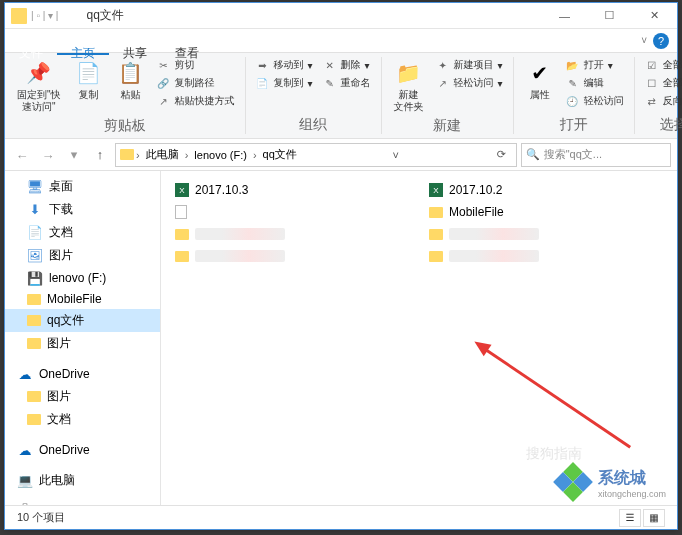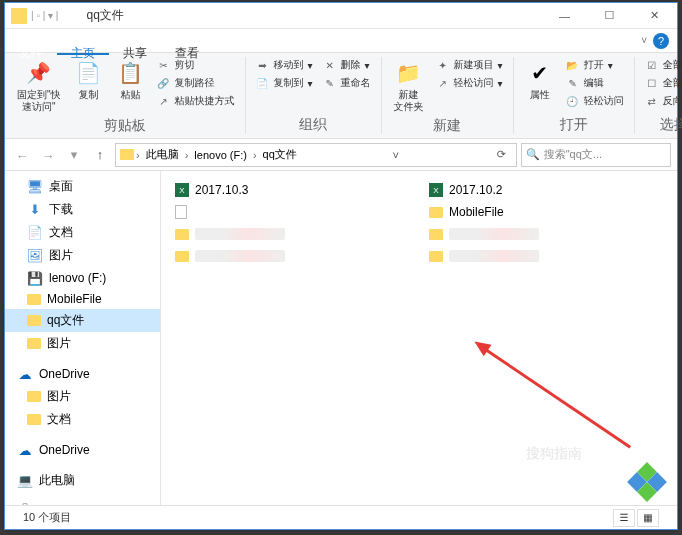--- a/index.html
+++ b/index.html
@@ -63,21 +63,21 @@
 .ficon { width: 16px; height: 16px; display: inline-flex; align-items: center; justify-content: center; font-size: 12px; }
 .ficon.file { border: 1px solid #bbb; background: #fff; width: 12px; height: 14px; }
 .ficon.folder { background: #ffd966; width: 14px; height: 11px; border-radius: 1px; }
 .ficon.xls { background: #1e7145; color: #fff; font-size: 8px; width: 14px; height: 14px; }
 .blur { filter: blur(0.6px); background: linear-gradient(90deg, #eee 30%, #fbe3e3 60%, #eee); color: transparent; width: 90px; height: 12px; border-radius: 2px; display: inline-block; }
 
 .arrow { position: absolute; top: 174px; left: 320px; pointer-events: none; }
 .arrow-line { width: 180px; height: 3px; background: #e53935; transform: rotate(34deg); transform-origin: left center; }
 .arrow-head { position: absolute; left: -8px; top: -6px; width: 0; height: 0; border-right: 16px solid #e53935; border-top: 7px solid transparent; border-bottom: 7px solid transparent; transform: rotate(34deg); }
 
-.statusbar { height: 24px; border-top: 1px solid #e1e1e1; display: flex; align-items: center; padding: 0 18px; font-size: 11px; color: #333; background: #fff; justify-content: space-between; }
+.statusbar { height: 24px; border-top: 1px solid #e1e1e1; display: flex; align-items: center; padding: 0 12px; font-size: 11px; color: #333; background: #fff; justify-content: space-between; }
 .statusbar .viewbtns { display: flex; gap: 2px; }
 .viewbtns .vb { width: 22px; height: 18px; border: 1px solid #ddd; display: flex; align-items: center; justify-content: center; font-size: 10px; cursor: pointer; }
 
 .watermark { position: absolute; right: 16px; bottom: 34px; display: flex; align-items: center; gap: 6px; opacity: 0.86; }
 .wm-logo { width: 36px; height: 36px; position: relative; }
 .wm-sq { position: absolute; width: 14px; height: 14px; transform: rotate(45deg); }
 .wm-text { font-size: 16px; font-weight: bold; color: #3a6fb7; }
 .wm-sub { font-size: 9px; color: #888; display:block; }
 .sogou { position: absolute; right: 100px; bottom: 72px; font-size: 14px; color: #ccc; opacity: 0.5; }
 </style>
@@ -359,13 +359,17 @@
   <span>搜狗指南</span>
 </div>
 
 <div class="watermark">
   <div class="wm-logo">
     <div class="wm-sq" style="background:#44c028;left:10px;top:0"></div>
     <div class="wm-sq" style="background:#2a82d6;left:0;top:10px"></div>
     <div class="wm-sq" style="background:#2a82d6;left:20px;top:10px"></div>
     <div class="wm-sq" style="background:#44c028;left:10px;top:20px"></div>
   </div>
+  <div>
+    <span class="wm-text">系统城</span>
+    <span class="wm-sub">xitongcheng.com</span>
+  </div>
 </div>
 
 </body></html>

